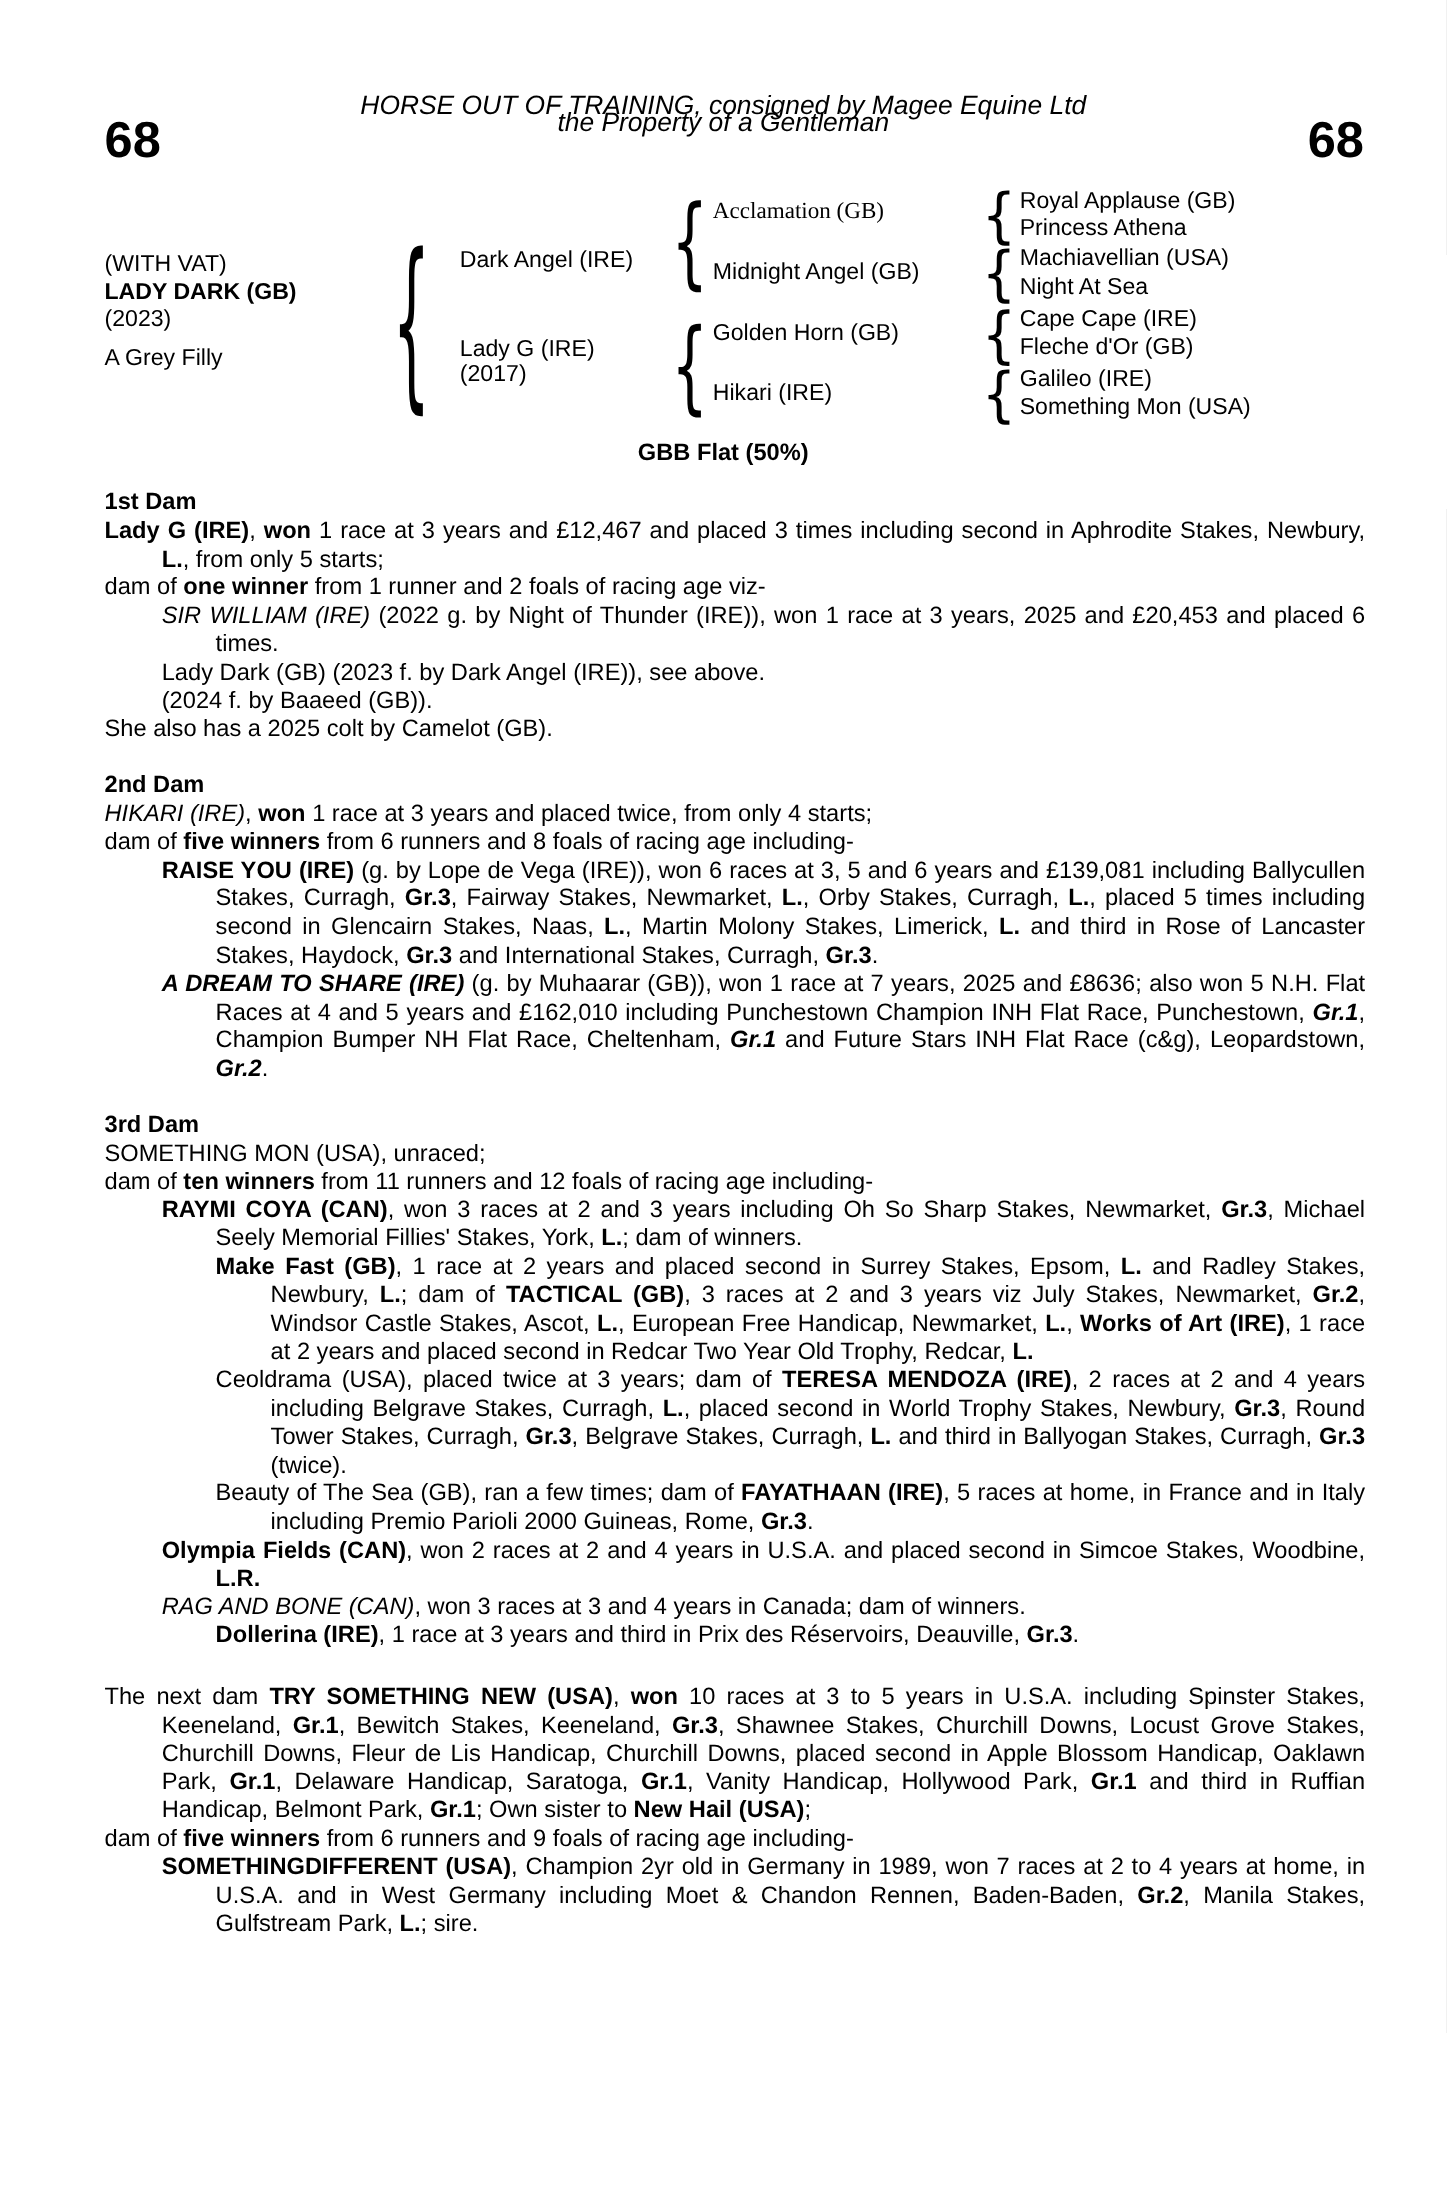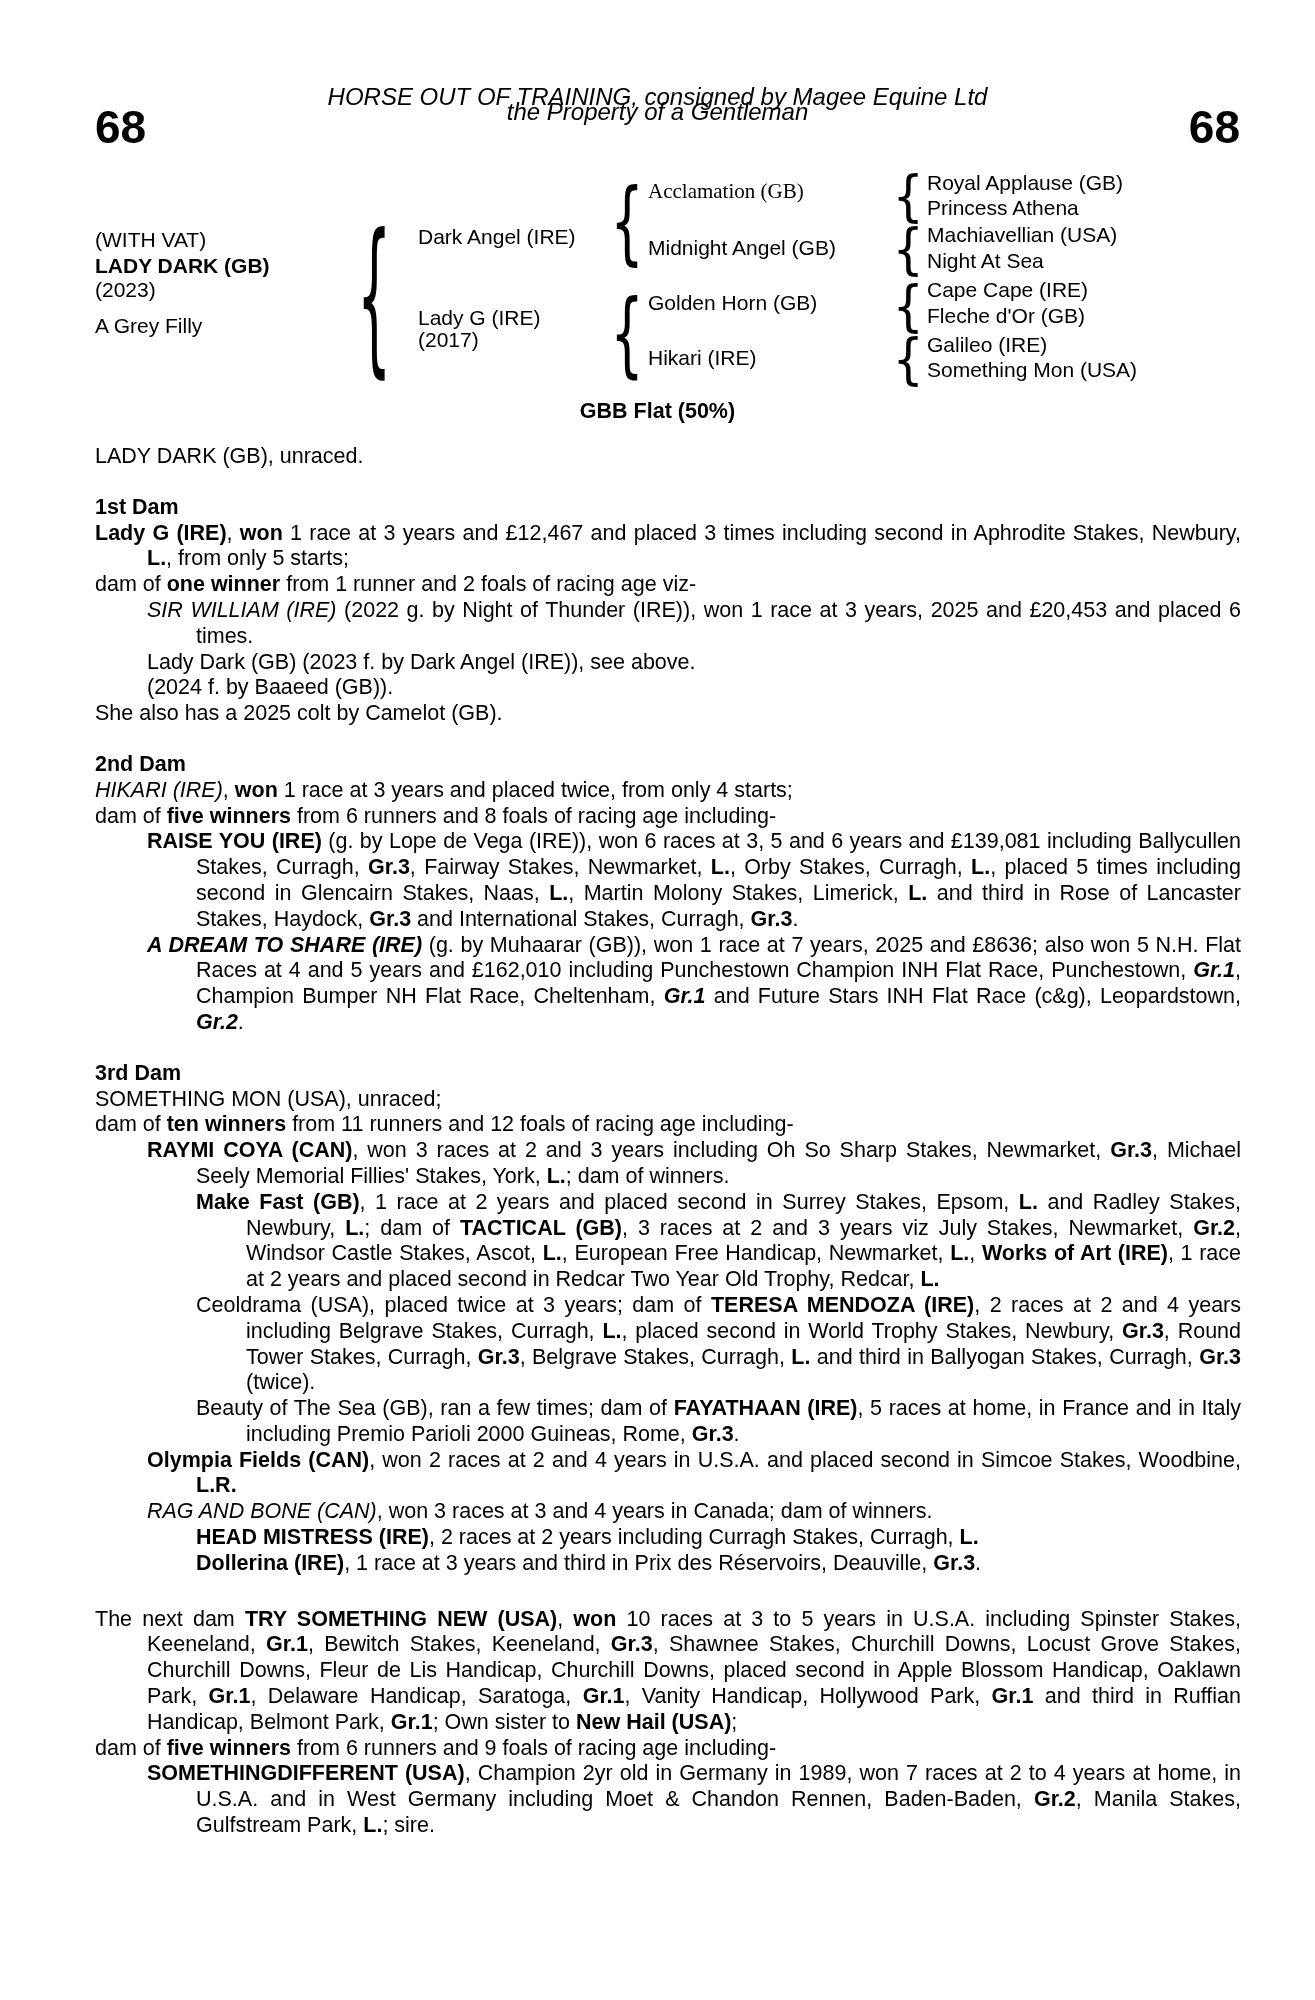--- a/index.html
+++ b/index.html
@@ -100,23 +100,20 @@
     <div class="ped-item" style="left:832px;top:109px;">Cape Cape (IRE)</div>
     <div class="ped-item" style="left:832px;top:135px;">Fleche d'Or (GB)</div>
     <div class="ped-item" style="left:832px;top:164px;">Galileo (IRE)</div>
     <div class="ped-item" style="left:832px;top:189px;">Something Mon (USA)</div>
   </div>
 
   <div class="gbb-note">GBB Flat (50%)</div>
 
   <div class="body-text">
       <div class="section">
-        <p class="para" style="padding-left: 0px; text-indent: 0px;">LADY DARK (GB), unraced.</p>
-      </div>
-      <div class="section">
         <div class="dam-heading">1st Dam</div>
         <p class="para" style="padding-left: 52px; text-indent: -52px;"><span class="b">Lady G (IRE)</span>, <span class="b">won</span> 1 race at 3 years and £12,467 and placed 3 times including second in Aphrodite Stakes, Newbury, <span class="b">L.</span>, from only 5 starts;</p>
         <p class="para" style="padding-left: 52px; text-indent: -52px;">dam of <span class="b">one winner</span> from 1 runner and 2 foals of racing age viz-</p>
         <p class="para" style="padding-left: 101px; text-indent: -49px;"><span class="i">SIR WILLIAM (IRE)</span> (2022 g. by Night of Thunder (IRE)), won 1 race at 3 years, 2025 and £20,453 and placed 6 times.</p>
         <p class="para" style="padding-left: 52px; text-indent: 0px;">Lady Dark (GB) (2023 f. by Dark Angel (IRE)), see above.</p>
         <p class="para" style="padding-left: 52px; text-indent: 0px;">(2024 f. by Baaeed (GB)).</p>
         <p class="para" style="padding-left: 0px; text-indent: 0px;">She also has a 2025 colt by Camelot (GB).</p>
       </div>
       <div class="section">
         <div class="dam-heading">2nd Dam</div>
@@ -128,21 +125,20 @@
       <div class="section">
         <div class="dam-heading">3rd Dam</div>
         <p class="para" style="padding-left: 52px; text-indent: -52px;">SOMETHING MON (USA), unraced;</p>
         <p class="para" style="padding-left: 52px; text-indent: -52px;">dam of <span class="b">ten winners</span> from 11 runners and 12 foals of racing age including-</p>
         <p class="para" style="padding-left: 101px; text-indent: -49px;"><span class="b">RAYMI COYA (CAN)</span>, won 3 races at 2 and 3 years including Oh So Sharp Stakes, Newmarket, <span class="b">Gr.3</span>, Michael Seely Memorial Fillies' Stakes, York, <span class="b">L.</span>; dam of winners.</p>
         <p class="para" style="padding-left: 151px; text-indent: -50px;"><span class="b">Make Fast (GB)</span>, 1 race at 2 years and placed second in Surrey Stakes, Epsom, <span class="b">L.</span> and Radley Stakes, Newbury, <span class="b">L.</span>; dam of <span class="b">TACTICAL (GB)</span>, 3 races at 2 and 3 years viz July Stakes, Newmarket, <span class="b">Gr.2</span>, Windsor Castle Stakes, Ascot, <span class="b">L.</span>, European Free Handicap, Newmarket, <span class="b">L.</span>, <span class="b">Works of Art (IRE)</span>, 1 race at 2 years and placed second in Redcar Two Year Old Trophy, Redcar, <span class="b">L.</span></p>
         <p class="para" style="padding-left: 151px; text-indent: -50px;">Ceoldrama (USA), placed twice at 3 years; dam of <span class="b">TERESA MENDOZA (IRE)</span>, 2 races at 2 and 4 years including Belgrave Stakes, Curragh, <span class="b">L.</span>, placed second in World Trophy Stakes, Newbury, <span class="b">Gr.3</span>, Round Tower Stakes, Curragh, <span class="b">Gr.3</span>, Belgrave Stakes, Curragh, <span class="b">L.</span> and third in Ballyogan Stakes, Curragh, <span class="b">Gr.3</span> (twice).</p>
         <p class="para" style="padding-left: 151px; text-indent: -50px;">Beauty of The Sea (GB), ran a few times; dam of <span class="b">FAYATHAAN (IRE)</span>, 5 races at home, in France and in Italy including Premio Parioli 2000 Guineas, Rome, <span class="b">Gr.3</span>.</p>
         <p class="para" style="padding-left: 101px; text-indent: -49px;"><span class="b">Olympia Fields (CAN)</span>, won 2 races at 2 and 4 years in U.S.A. and placed second in Simcoe Stakes, Woodbine, <span class="b">L.R.</span></p>
         <p class="para" style="padding-left: 101px; text-indent: -49px;"><span class="i">RAG AND BONE (CAN)</span>, won 3 races at 3 and 4 years in Canada; dam of winners.</p>
-        <p class="para" style="padding-left: 101px; text-indent: 0px;"><span class="b">HEAD MISTRESS (IRE)</span>, 2 races at 2 years including Curragh Stakes, Curragh, <span class="b">L.</span></p>
         <p class="para" style="padding-left: 101px; text-indent: 0px;"><span class="b">Dollerina (IRE)</span>, 1 race at 3 years and third in Prix des Réservoirs, Deauville, <span class="b">Gr.3</span>.</p>
       </div>
       <div class="section final">
         <p class="para" style="padding-left: 52px; text-indent: -52px;">The next dam <span class="b">TRY SOMETHING NEW (USA)</span>, <span class="b">won</span> 10 races at 3 to 5 years in U.S.A. including Spinster Stakes, Keeneland, <span class="b">Gr.1</span>, Bewitch Stakes, Keeneland, <span class="b">Gr.3</span>, Shawnee Stakes, Churchill Downs, Locust Grove Stakes, Churchill Downs, Fleur de Lis Handicap, Churchill Downs, placed second in Apple Blossom Handicap, Oaklawn Park, <span class="b">Gr.1</span>, Delaware Handicap, Saratoga, <span class="b">Gr.1</span>, Vanity Handicap, Hollywood Park, <span class="b">Gr.1</span> and third in Ruffian Handicap, Belmont Park, <span class="b">Gr.1</span>; Own sister to <span class="b">New Hail (USA)</span>;</p>
         <p class="para" style="padding-left: 52px; text-indent: -52px;">dam of <span class="b">five winners</span> from 6 runners and 9 foals of racing age including-</p>
         <p class="para" style="padding-left: 101px; text-indent: -49px;"><span class="b">SOMETHINGDIFFERENT (USA)</span>, Champion 2yr old in Germany in 1989, won 7 races at 2 to 4 years at home, in U.S.A. and in West Germany including Moet &amp; Chandon Rennen, Baden-Baden, <span class="b">Gr.2</span>, Manila Stakes, Gulfstream Park, <span class="b">L.</span>; sire.</p>
       </div>
     </div>
 
 </div>

